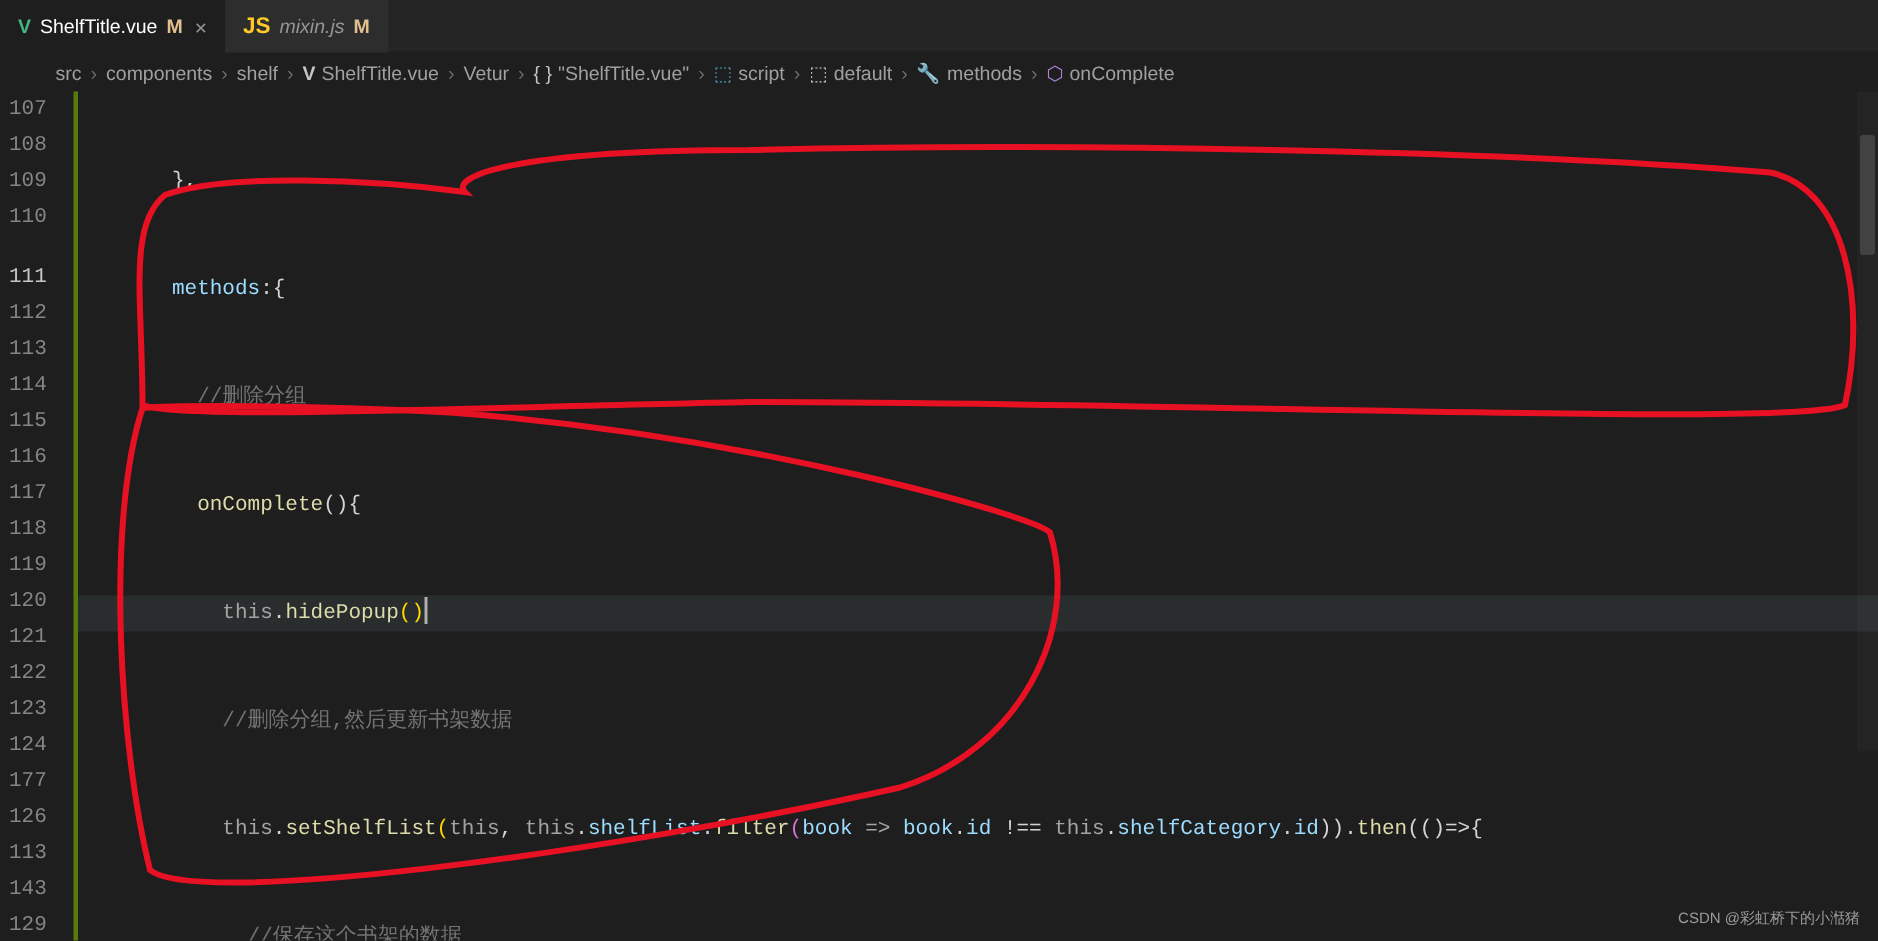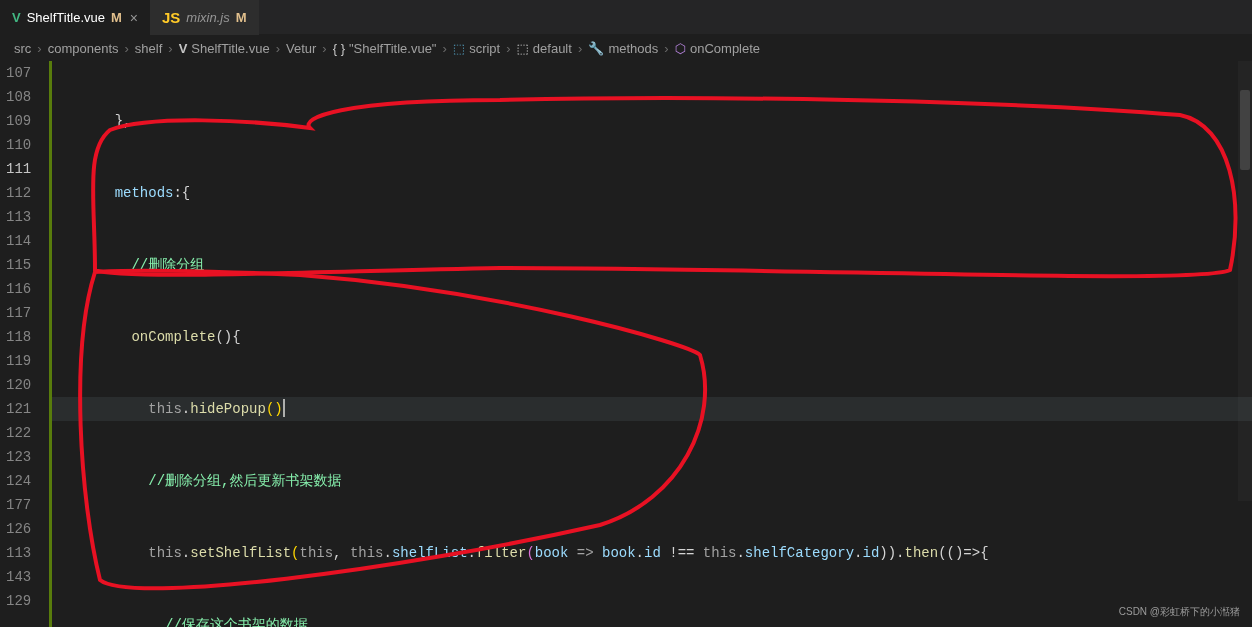--- a/index.html
+++ b/index.html
@@ -40,54 +40,55 @@
     .tab-modified { color: #e2c08d; margin-left: 6px; font-weight: bold; }
     .tab-close { margin-left: 8px; color: #969696; font-size: 14px; }
     .breadcrumbs {
       display: flex;
       align-items: center;
       padding: 4px 12px;
       font-size: 13px;
       color: #a0a0a0;
       font-family: -apple-system, BlinkMacSystemFont, 'Segoe UI', sans-serif;
       height: 26px;
+      margin-left: 23px;
     }
     .breadcrumbs span { margin: 0 2px; }
     .breadcrumbs .sep { color: #6a6a6a; margin: 0 4px; }
     .bc-icon { color: #c5c5c5; margin-right: 2px; }
     .editor {
       display: flex;
       position: relative;
     }
     .gutter {
       padding: 0 18px 0 6px;
       text-align: right;
       color: #858585;
       user-select: none;
       font-size: 14px;
       line-height: 24px;
     }
-    .gutter .current { color: #c6c6c6; }
+    .gutter .current { color: #c6c6c6; margin-top: 16px; }
     .line-decoration {
       width: 3px;
       background: #587c0c;
     }
     .code {
       flex: 1;
       font-size: 14px;
       line-height: 24px;
       white-space: pre;
       position: relative;
     }
     .code-line { height: 24px; padding-left: 12px; }
     .code-line.highlight { background: #2a2d2e; }
     .c-blue { color: #a3a3a3; }
     .c-yellow { color: #dcdcaa; }
     .c-lightblue { color: #9cdcfe; }
-    .c-green { color: #86efac; }
+    .c-green { color: #737373; }
     .c-punct { color: #d4d4d4; }
     .c-gold { color: #ffd700; }
     .c-pink { color: #da70d6; }
     .cursor-box {
       border: 1px solid #aeafad;
       display: inline-block;
       height: 18px;
       vertical-align: middle;
       position: relative;
       top: -1px;

